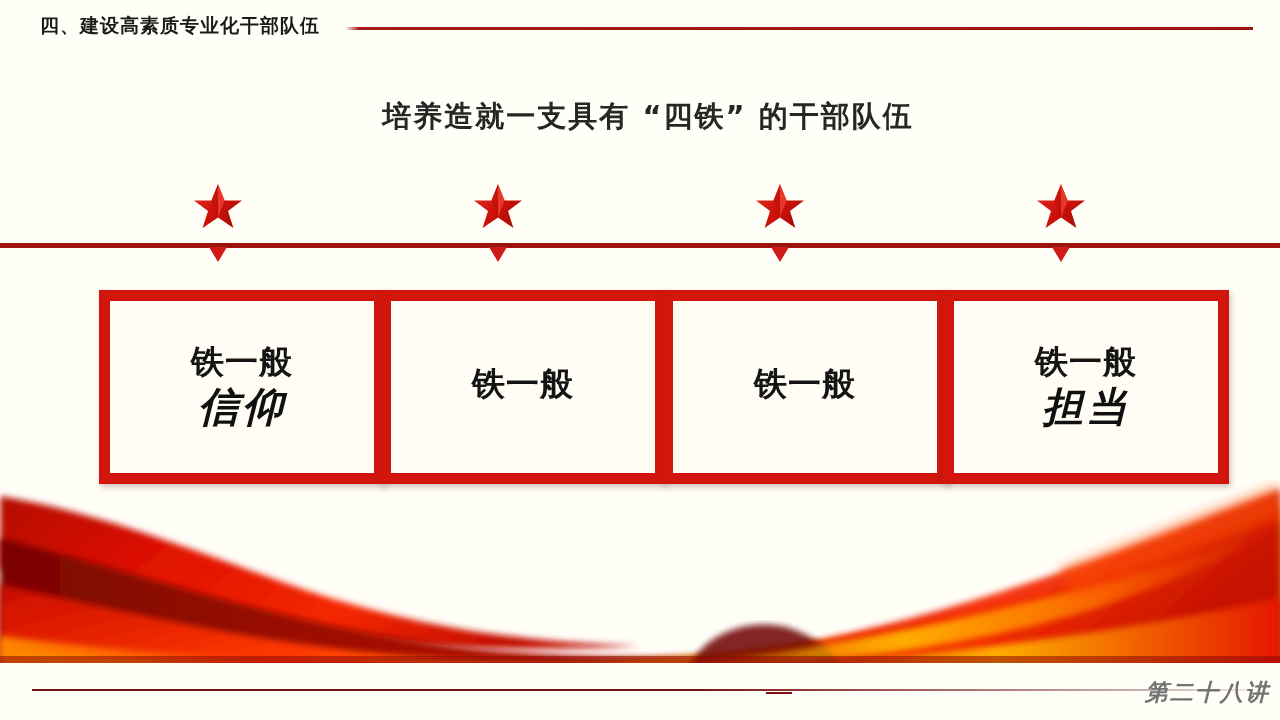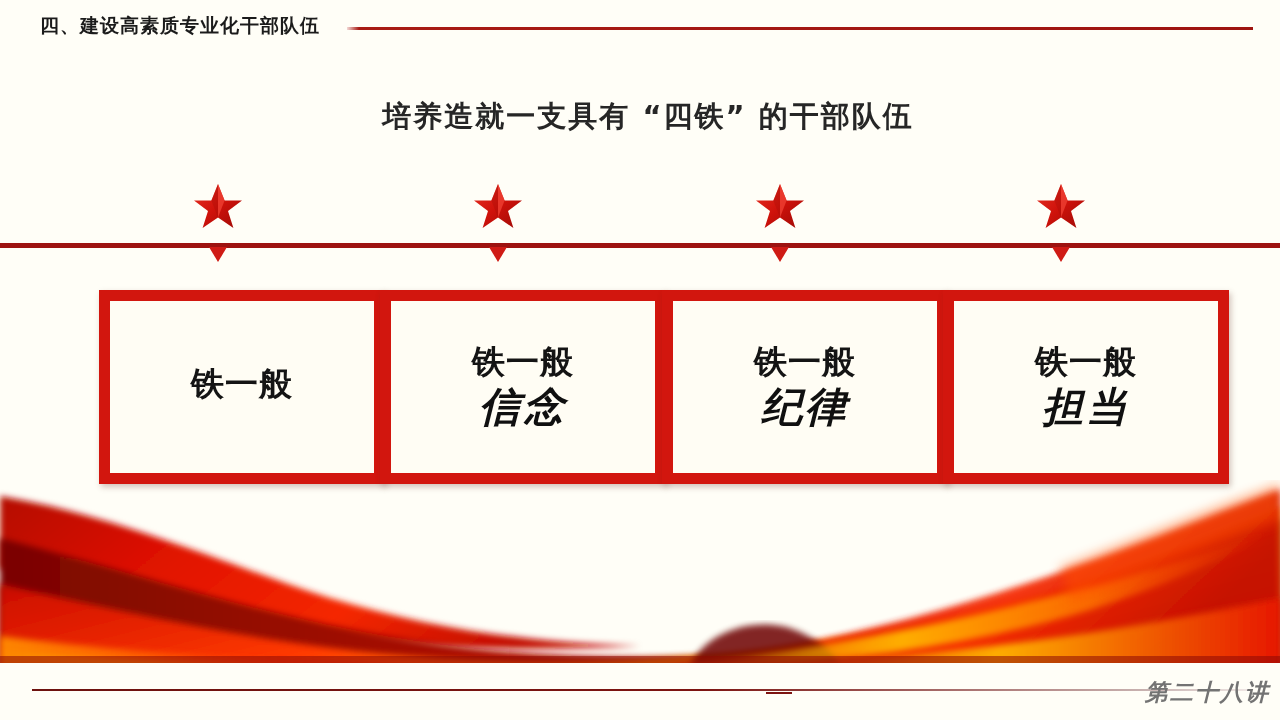--- a/index.html
+++ b/index.html
@@ -218,32 +218,31 @@
   </div>
 
   <div class="down-arrow" style="left:209px;"></div>
   <div class="down-arrow" style="left:489px;"></div>
   <div class="down-arrow" style="left:771px;"></div>
   <div class="down-arrow" style="left:1052px;"></div>
 
   <div class="value-box" style="left:99px;">
     <div class="value-box-inner">
       <div class="box-line1">铁一般</div>
+      <div class="box-line2">信仰</div>
     </div>
   </div>
   <div class="value-box" style="left:380px;">
     <div class="value-box-inner">
       <div class="box-line1">铁一般</div>
-      <div class="box-line2">信念</div>
     </div>
   </div>
   <div class="value-box" style="left:662px;">
     <div class="value-box-inner">
       <div class="box-line1">铁一般</div>
-      <div class="box-line2">纪律</div>
     </div>
   </div>
   <div class="value-box" style="left:943px;">
     <div class="value-box-inner">
       <div class="box-line1">铁一般</div>
       <div class="box-line2">担当</div>
     </div>
   </div>
 
   <div id="ribbon">

